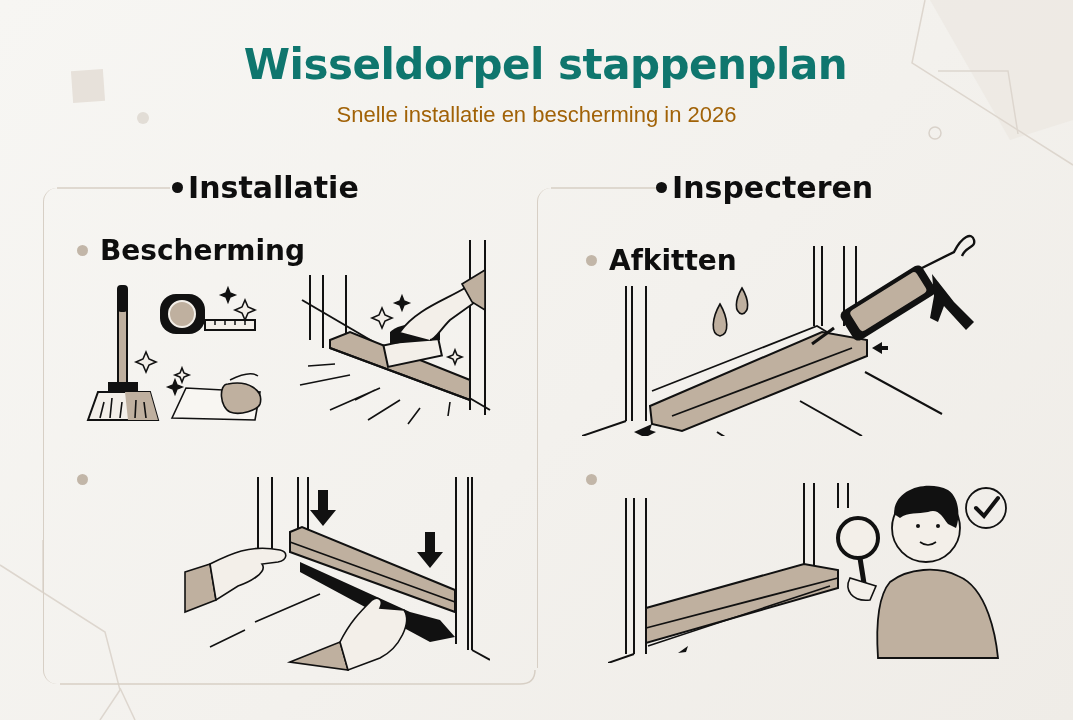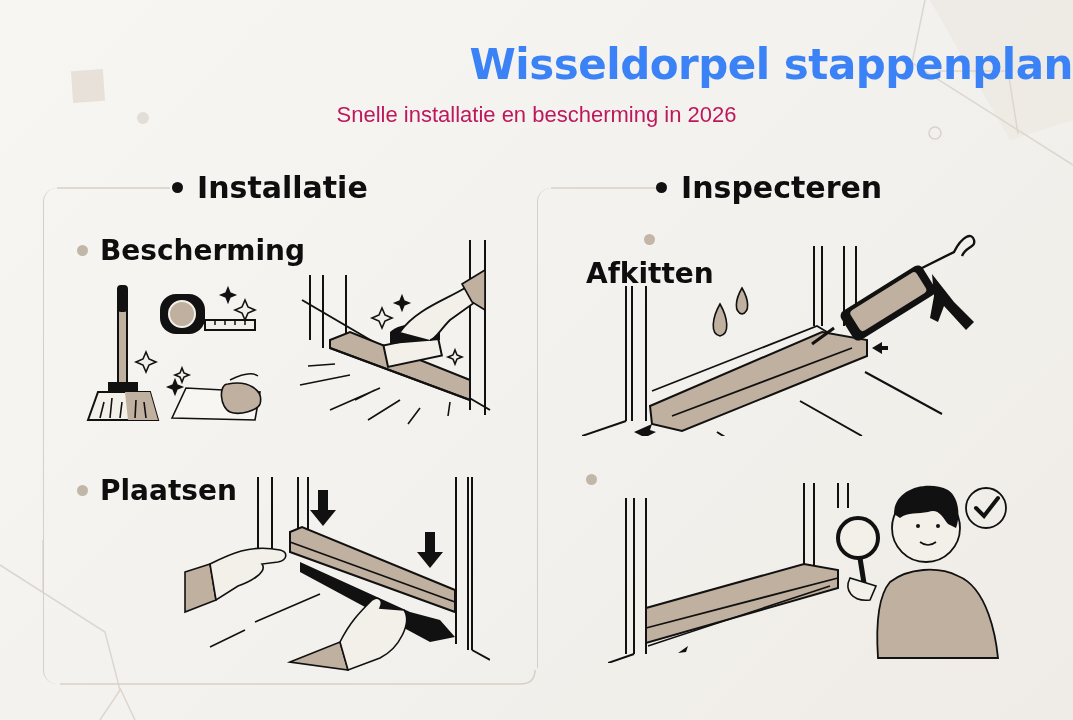--- a/index.html
+++ b/index.html
@@ -6,36 +6,36 @@
   html, body { width: 1073px; height: 720px; overflow: hidden; }
   body {
     position: relative;
     background: linear-gradient(135deg, #f7f6f3 0%, #f3f1ed 55%, #efece7 100%);
     font-family: "DejaVu Sans", "Liberation Sans", sans-serif;
     color: #111;
   }
   .bg-deco { position: absolute; inset: 0; pointer-events: none; }
   .title {
     position: absolute; left: 0; right: 0; top: 40px;
-    text-align: right; font-weight: 700; font-size: 42px; letter-spacing: -0.5px;
-    color: #3b82f6;
+    text-align: center; font-weight: 700; font-size: 42px; letter-spacing: -0.5px;
+    color: #0f766e;
     padding-left: 18px;
   }
   .subtitle {
     position: absolute; left: 0; right: 0; top: 102px;
-    text-align: center; font-size: 22px; color: #be185d;
+    text-align: center; font-size: 22px; color: #a16207;
     font-family: "Liberation Sans", "DejaVu Sans", sans-serif;
   }
   .panel-frame {
     position: absolute; border: 1.5px solid #d7cfc5; border-radius: 14px;
   }
   .panel-left-frame { left: 43px; top: 188px; width: 492px; height: 496px; border-right: none; border-bottom: none; border-top: none; border-radius: 14px 0 0 14px;}
   .panel-right-frame { left: 537px; top: 188px; width: 480px; height: 480px; border-right: none; border-bottom: none; border-top: none; border-radius: 14px 0 0 0;}
   .section-head {
-    position: absolute; display: flex; align-items: center; gap: 14px;
+    position: absolute; display: flex; align-items: center; gap: 5px;
     font-weight: 700; font-size: 30px; color: #0e0e0e; justify-content: center;
   }
   .section-head .dot { width: 11px; height: 11px; border-radius: 50%; background: #111; }
   .step {
     position: absolute; display: flex; align-items: center; gap: 12px;
     font-weight: 700; font-size: 28px; color: #0e0e0e;
   }
   .step .bullet { width: 11px; height: 11px; border-radius: 50%; background: #c2b6a8; }
   .illus { position: absolute; }
 </style>
@@ -73,23 +73,22 @@
   <span class="dot"></span>
   <span>Inspecteren</span>
 </div>
 
 <div class="step" style="left:77px; top:234px;">
   <span class="bullet"></span>
   <span>Bescherming</span>
 </div>
 <div class="step" style="left:77px; top:474px;">
   <span class="bullet"></span>
-  <span>Plaatsen</span>
-</div>
-<div class="step" style="left:586px; top:234px;flex-direction:column;">
+</div>
+<div class="step" style="left:586px; top:244px;">
   <span class="bullet"></span>
   <span>Afkitten</span>
 </div>
 <div class="step" style="left:586px; top:474px;">
   <span class="bullet"></span>
 </div>
 
 <svg class="illus" style="left:80px; top:280px;" width="190" height="150" viewBox="0 0 190 150">
   <g>
     <rect x="38" y="6" width="9" height="100" rx="3" fill="#bfb09f" stroke="#111" stroke-width="2"></rect>

